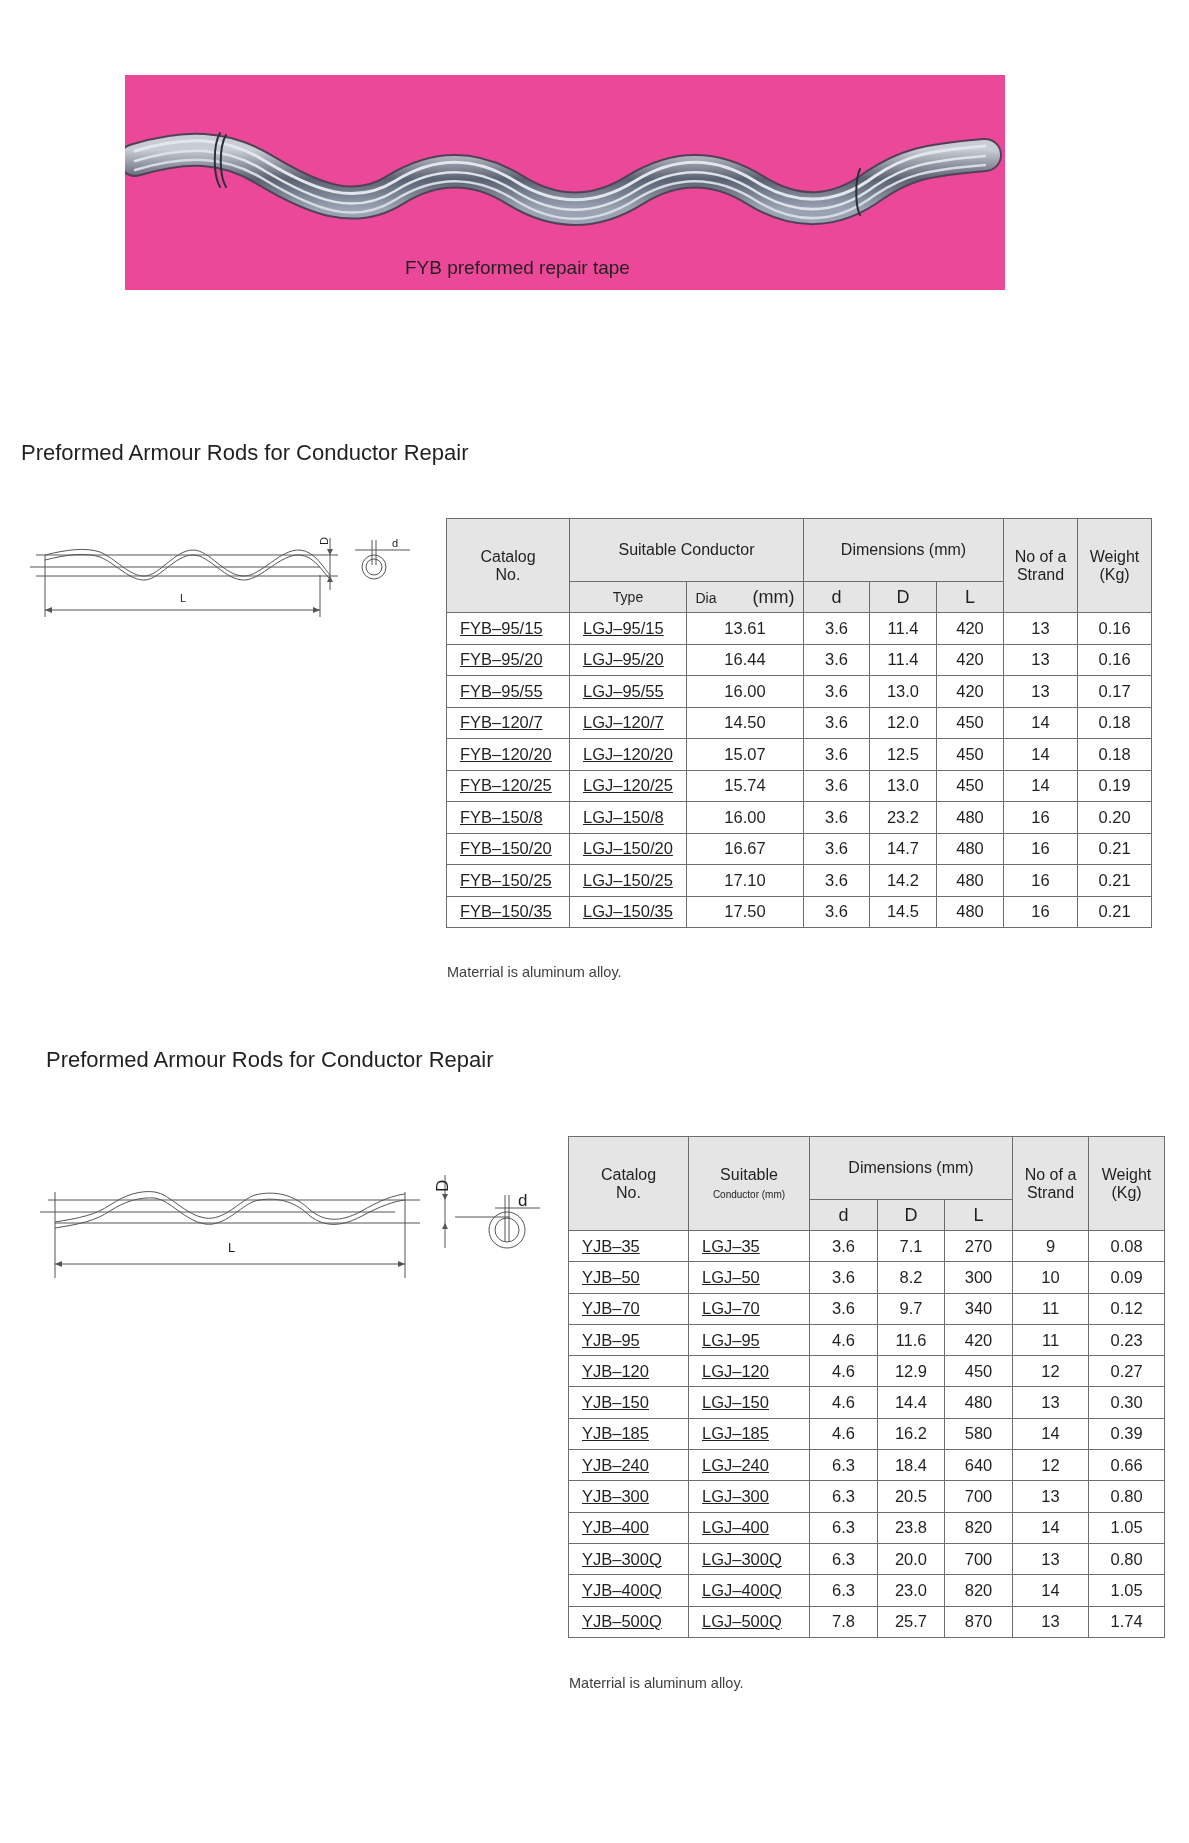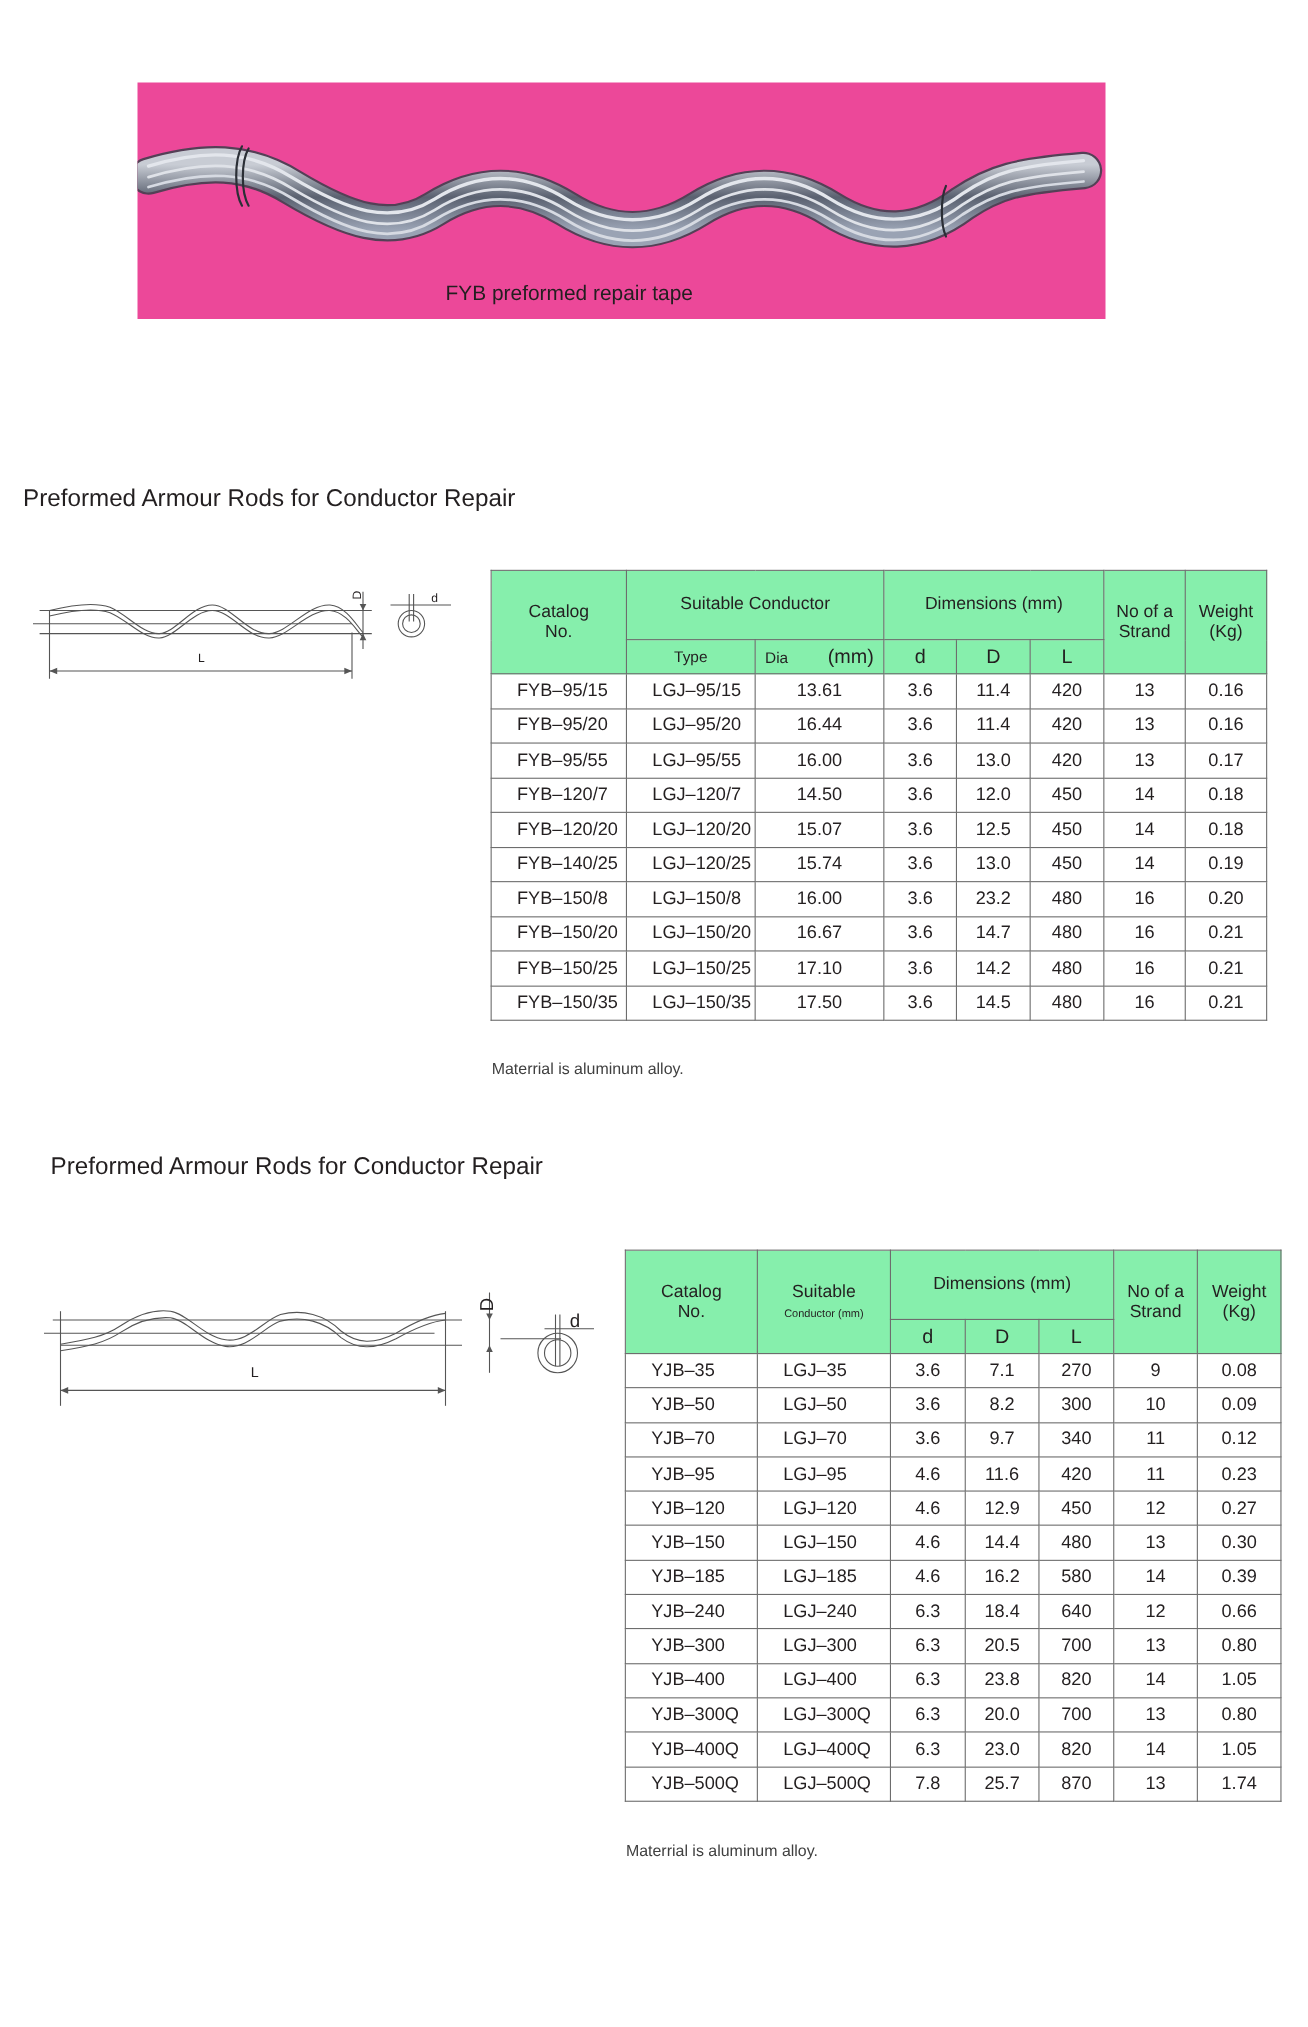--- a/index.html
+++ b/index.html
@@ -14,23 +14,23 @@
   #title1 { left: 21px; top: 440px; }
   #title2 { left: 46px; top: 1047px; }
 
   .diagram { position: absolute; }
   #diagram1 { left: 30px; top: 535px; }
   #diagram2 { left: 40px; top: 1170px; }
   .dim-label { font-family: "Liberation Sans", sans-serif; fill: #231f20; }
 
   table.spec { position: absolute; border-collapse: collapse; table-layout: fixed; font-size: 16.5px; color: #231f20; }
   table.spec td, table.spec th { border: 1.3px solid #6d6d6d; text-align: center; padding: 0; font-weight: normal; }
-  table.spec thead th { background: #86efac; font-size: 16px; }
+  table.spec thead th { background: #e5e5e5; font-size: 16px; }
   table.spec tbody td { height: 30.5px; }
-  table.spec tbody td.left { text-align: left; padding-left: 23px; }
+  table.spec tbody td.left { text-align: left; padding-left: 13px; text-decoration: underline; }
 
   #table1 { left: 446px; top: 518px; width: 705px; }
   #table1 thead tr.h1 th { height: 62px; }
   #table1 thead tr.h2 th { height: 30px; }
   #table1 .sub-big { font-size: 18px; margin-left: 24px; }
   #table1 .sub-small { font-size: 14px; }
 
   #table2 { left: 568px; top: 1136px; width: 596px; }
   #table2 thead tr.h1 th { height: 62px; }
   #table2 thead tr.h2 th { height: 30px; }
@@ -181,21 +181,21 @@
         <td class="left">FYB–120/20</td>
         <td class="left">LGJ–120/20</td>
         <td>15.07</td>
         <td>3.6</td>
         <td>12.5</td>
         <td>450</td>
         <td>14</td>
         <td>0.18</td>
       </tr>
       <tr>
-        <td class="left">FYB–140/25</td>
+        <td class="left">FYB–120/25</td>
         <td class="left">LGJ–120/25</td>
         <td>15.74</td>
         <td>3.6</td>
         <td>13.0</td>
         <td>450</td>
         <td>14</td>
         <td>0.19</td>
       </tr>
       <tr>
         <td class="left">FYB–150/8</td>

